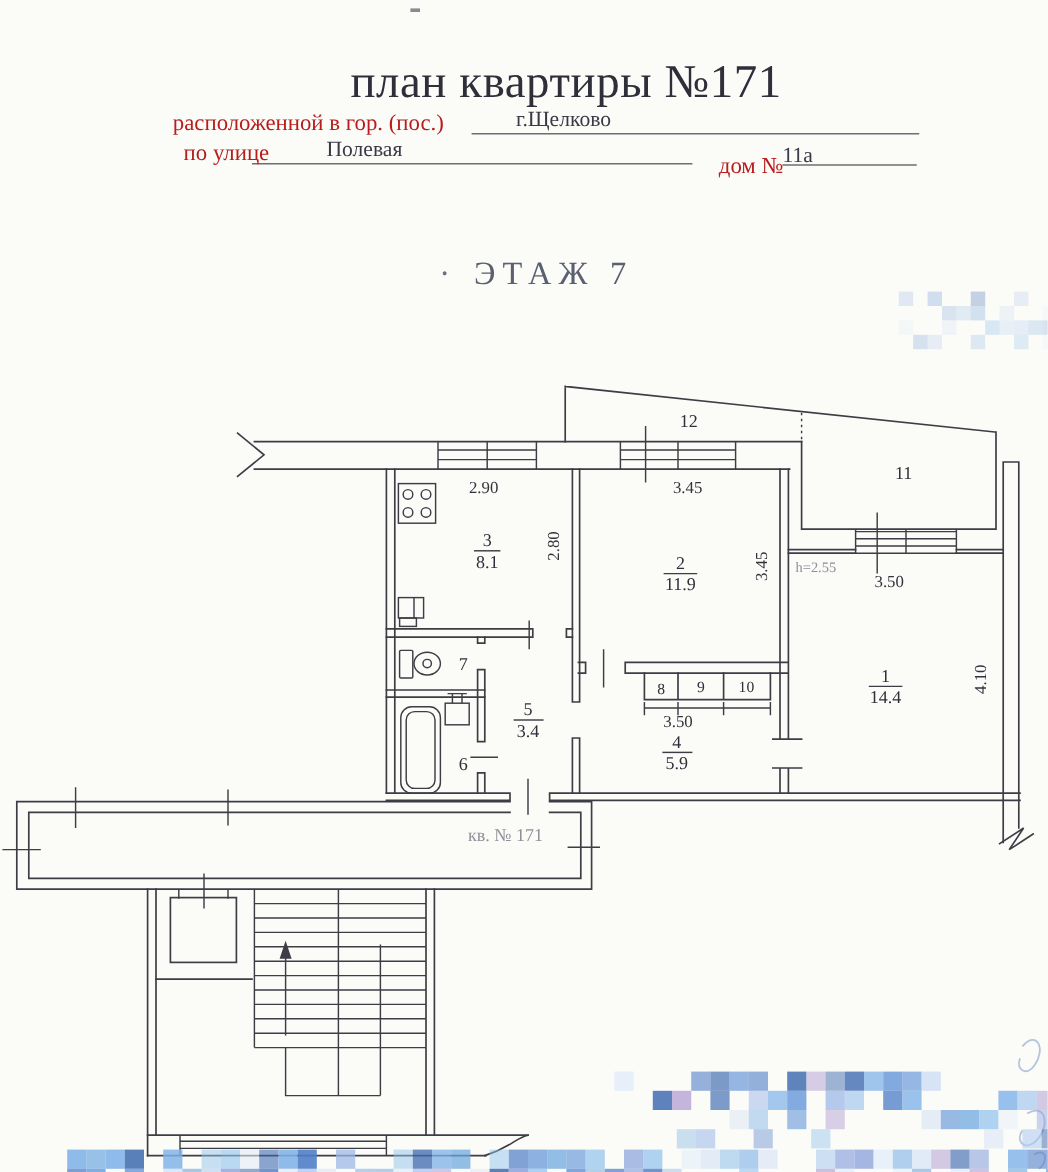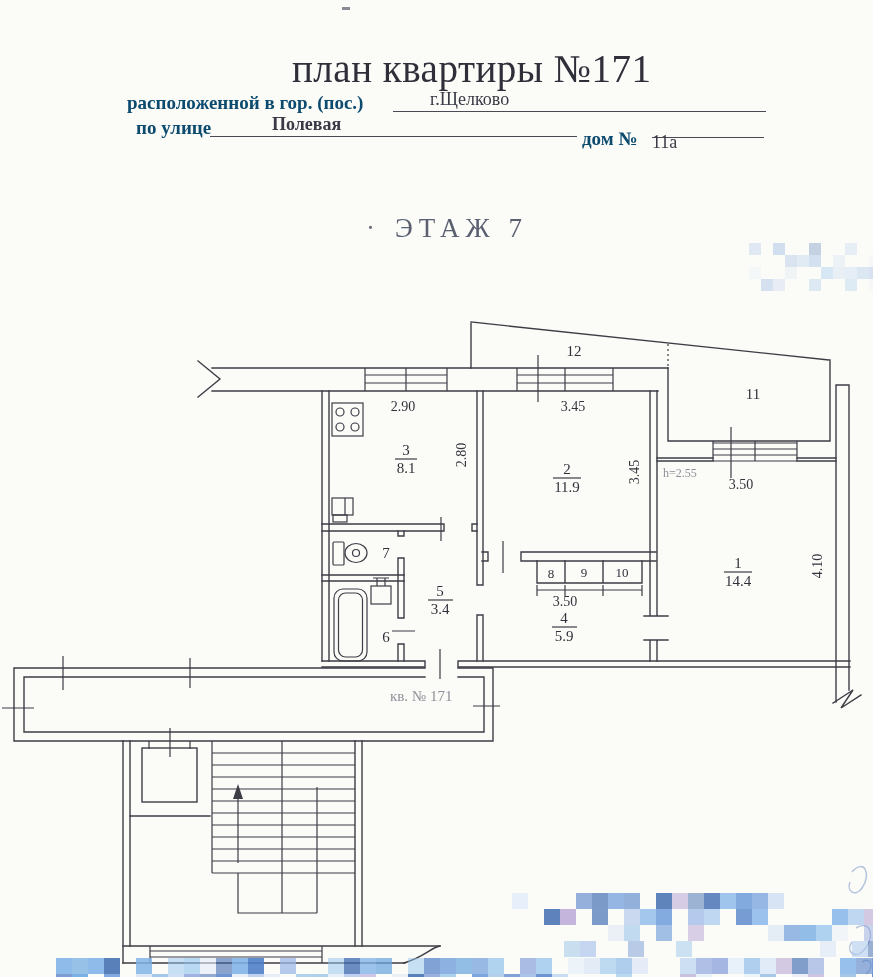--- a/index.html
+++ b/index.html
@@ -1,20 +1,20 @@
 <!DOCTYPE html>
 <html><head>
 <meta charset="utf-8">
 <style>
   html,body{margin:0;padding:0;}
   body{width:873px;height:977px;position:relative;overflow:hidden;
        background:#fbfbf8;font-family:"Liberation Serif","DejaVu Serif",serif;}
   .abs{position:absolute;}
   .title{font-size:39px;color:#2f2f3a;letter-spacing:.5px;white-space:nowrap;}
-  .flabel{font-size:19px;font-weight:bold;color:#0c4a6e;white-space:nowrap;}
+  .flabel{font-size:19px;font-weight:normal;color:#b91c1c;white-space:nowrap;margin-left:17px;}
   .fvalue{font-size:18px;color:#3a3a46;text-align:left;white-space:nowrap;}
   .u{border-top:1.6px solid #4a4a55;height:0;}
   .floor{font-size:27px;color:#5a6070;letter-spacing:6px;white-space:nowrap;margin-top:44px;}
   .floor .b{letter-spacing:0;margin-right:20px;color:#6a7080;}
   svg{position:absolute;left:0;top:0;}
   .ln{stroke:#3d3d46;stroke-width:1.4;fill:none;stroke-linecap:square;}
   .th{stroke:#3d3d46;stroke-width:1.2;fill:none;}
   .rm{font-family:"Liberation Serif",serif;font-size:15px;fill:#30303a;text-anchor:middle;}
   .sm{font-family:"Liberation Serif",serif;font-size:13px;fill:#30303a;text-anchor:middle;}
   .dim{font-family:"Liberation Serif",serif;font-size:14px;fill:#33333d;text-anchor:middle;}
@@ -26,25 +26,25 @@
 
 <div class="abs" style="left:0;top:0;width:873px;height:210px;">
   <div class="abs title" style="left:292px;top:46px;">план квартиры №171</div>
 
   <div class="abs flabel" style="left:127px;top:92px;">расположенной в гор. (пос.)</div>
   <div class="abs u" style="left:393px;top:111px;width:373px;"></div>
   <div class="abs fvalue" style="left:430px;top:89px;width:220px;">г.Щелково</div>
 
   <div class="abs flabel" style="left:136px;top:117px;">по улице</div>
   <div class="abs u" style="left:210px;top:136px;width:367px;"></div>
-  <div class="abs fvalue" style="left:272px;top:114px;width:200px;font-weight:bold;">Полевая</div>
+  <div class="abs fvalue" style="left:272px;top:114px;width:200px;">Полевая</div>
 
   <div class="abs flabel" style="left:582px;top:128px;">дом №</div>
   <div class="abs u" style="left:652px;top:137px;width:112px;"></div>
-  <div class="abs fvalue" style="left:652px;top:132px;width:112px;">11а</div>
+  <div class="abs fvalue" style="left:652px;top:119px;width:112px;">11а</div>
 
   <div class="abs floor" style="left:366px;top:169px;">
     <span class="b">·</span><span>ЭТАЖ 7</span>
   </div>
   <div class="abs speck" style="left:342px;top:7px;width:8px;height:3px;"></div>
 </div>
 
 <svg width="873" height="977" viewBox="0 0 873 977">
 
   <g class="ln">

